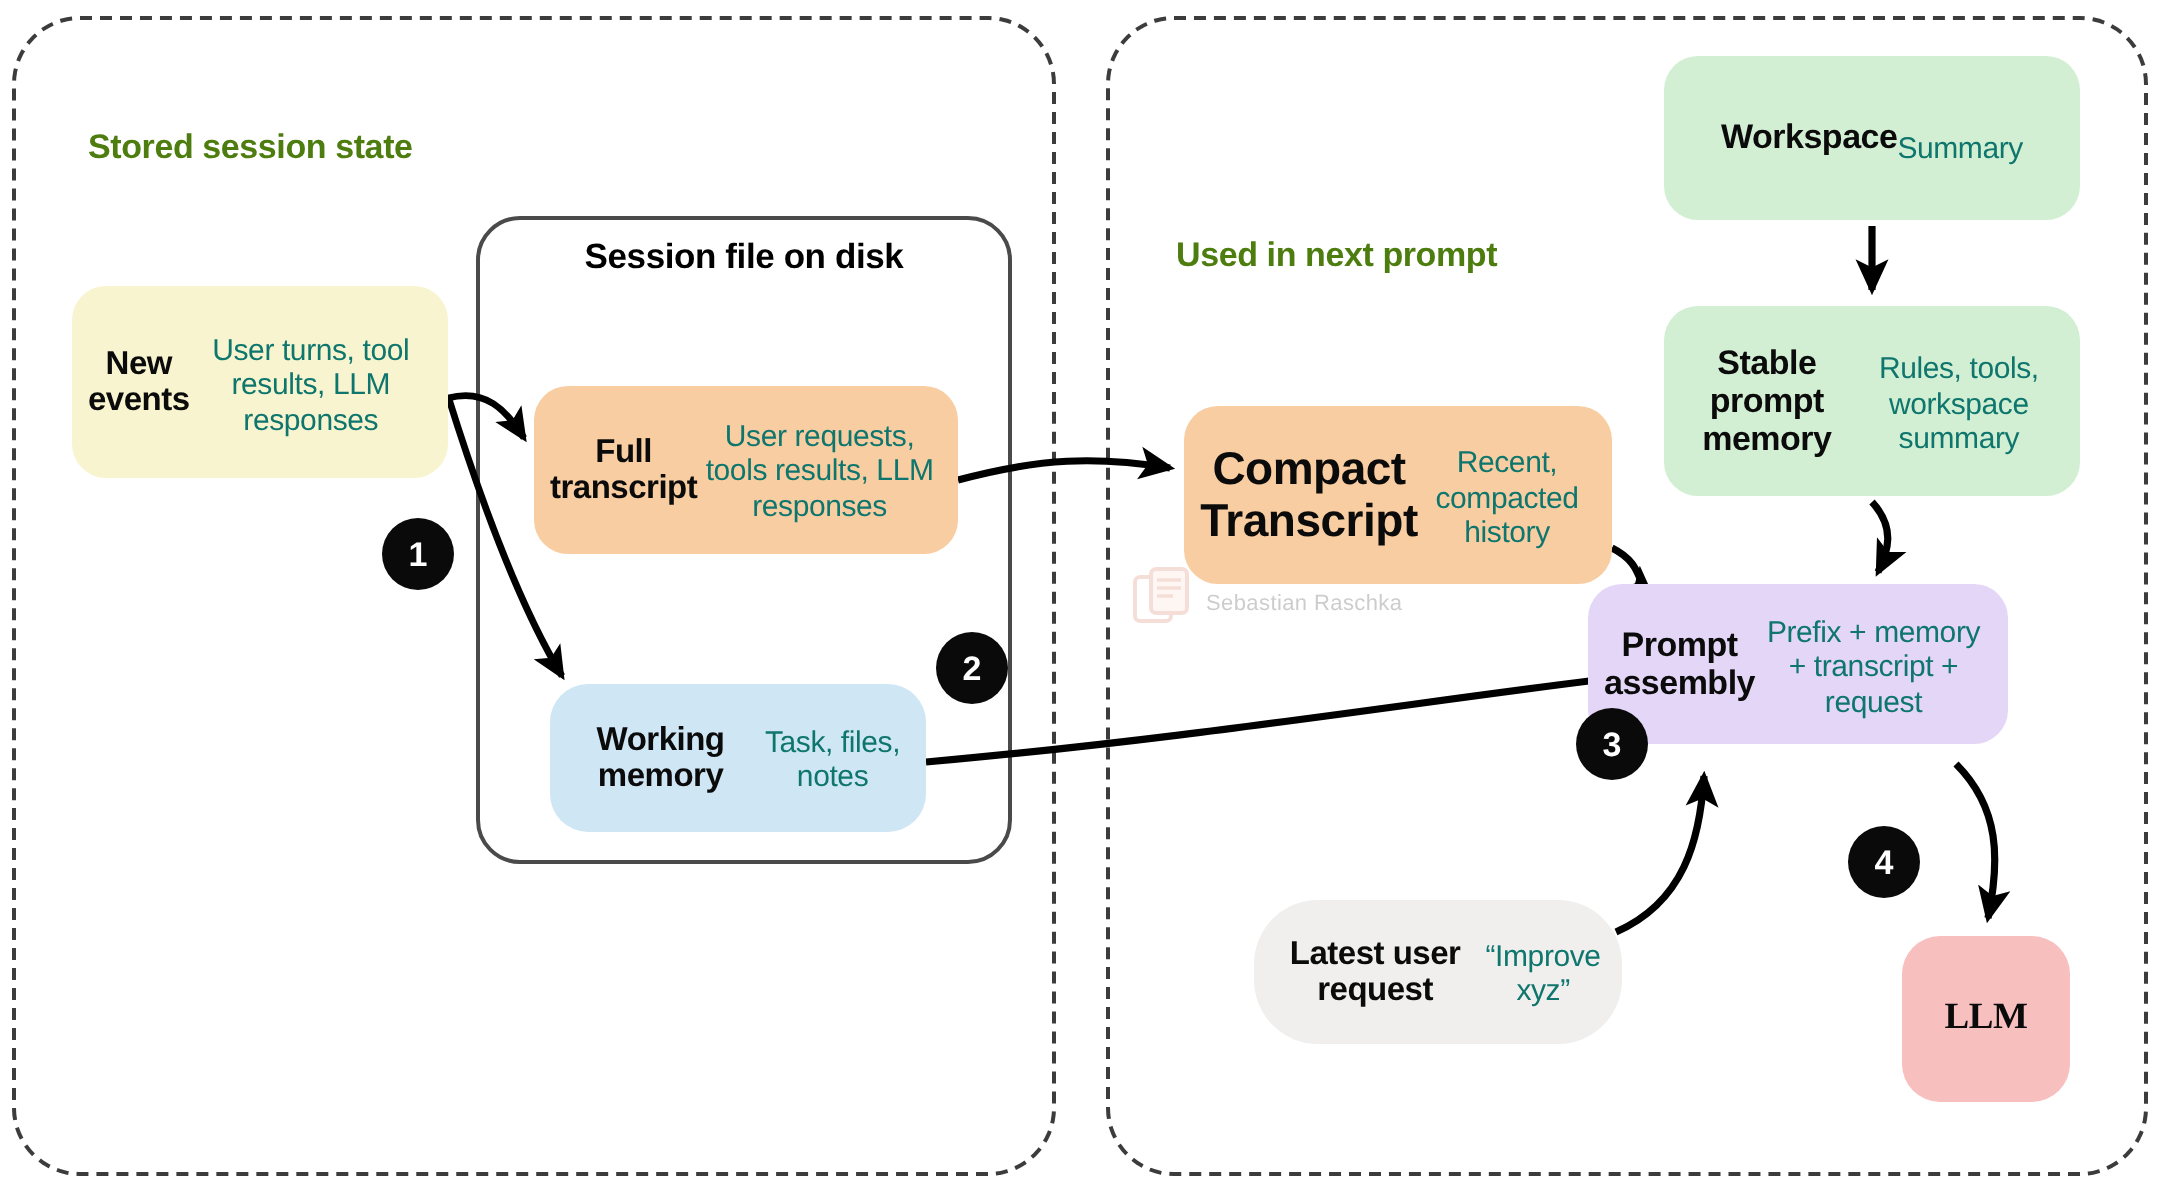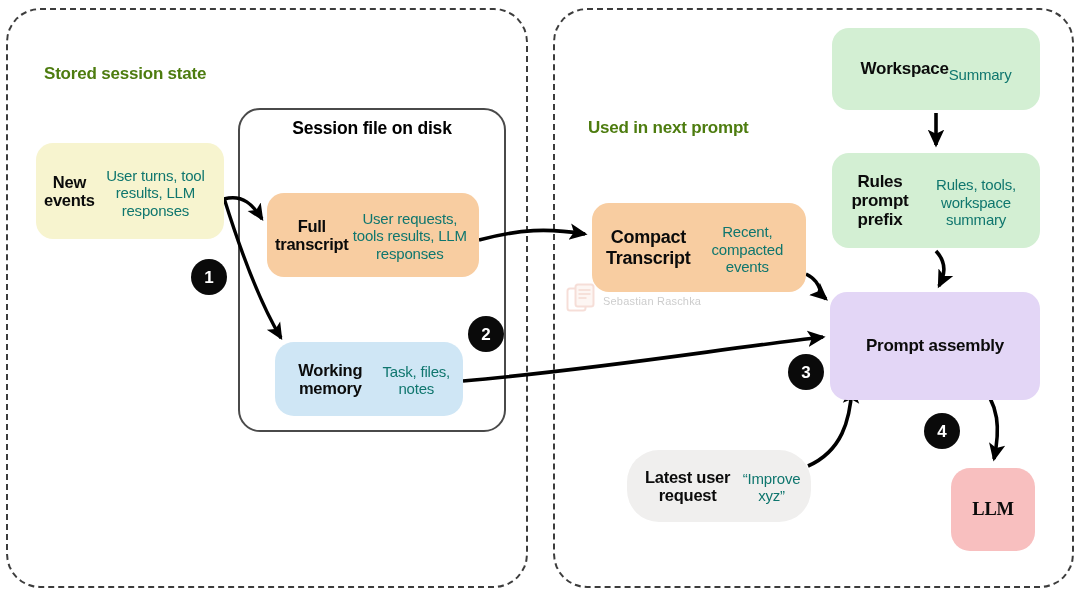--- a/index.html
+++ b/index.html
@@ -90,29 +90,29 @@
     letter-spacing: -0.2px;
   }
   .node.tight .s { margin-top: 2px; }
 
   #n-new-events      { left: 36px;  top: 143px; width: 188px; height: 96px;  background: #f7f4cf; }
   #n-full-transcript { left: 267px; top: 193px; width: 212px; height: 84px;  background: #f8cda1; }
   #n-working-memory  { left: 275px; top: 342px; width: 188px; height: 74px;  background: #cfe6f5; border-radius: 19px; align-items: center; }
   #n-compact         { left: 592px; top: 203px; width: 214px; height: 89px;  background: #f8cda1; }
   #n-workspace       { left: 832px; top: 28px;  width: 208px; height: 82px;  background: #d3efd3; }
   #n-stable-prefix   { left: 832px; top: 153px; width: 208px; height: 95px;  background: #d3efd3; }
-  #n-prompt-assembly { left: 830px; top: 292px; width: 210px; height: 108px;  background: #e3d6f6; }
+  #n-prompt-assembly { left: 794px; top: 292px; width: 210px; height: 80px;  background: #e3d6f6; }
   #n-latest-request  { left: 627px; top: 450px; width: 184px; height: 72px;  background: #f0efee; border-radius: 32px; }
   #n-llm             { left: 951px; top: 468px; width: 84px;  height: 83px;  background: #f8bfbf; border-radius: 19px; }
   #n-llm .t { font-size: 18.5px; font-family: Liberation Serif, serif; }
 
   #n-workspace .t      { font-size: 17px; }
   #n-workspace .s      { margin-top: 11px; }
   #n-stable-prefix .t  { font-size: 17px; }
-  #n-compact .t        { font-size: 18px; }
+  #n-compact .t        { font-size: 23px; }
   #n-prompt-assembly .t{ font-size: 17px; }
 
   
   .badge {
     position: absolute;
     width: 36px;
     height: 36px;
     border-radius: 50%;
     background: #0a0a0a;
     color: #ffffff;
@@ -204,35 +204,36 @@
     <div class="s">User turns, tool results, LLM responses</div>
   </div>
 
   <div id="n-working-memory" class="node tight">
     <div class="t">Working memory</div>
     <div class="s">Task, files, notes</div>
   </div>
 
   <div id="n-compact" class="node">
     <div class="t">Compact Transcript</div>
-    <div class="s">Recent, compacted events</div>
+    <div class="s">Recent, compacted history</div>
   </div>
 
   <div id="n-workspace" class="node">
     <div class="t">Workspace</div>
     <div class="s">Summary</div>
   </div>
 
   <div id="n-stable-prefix" class="node">
-    <div class="t">Rules prompt prefix</div>
+    <div class="t">Stable prompt memory</div>
     <div class="s">Rules, tools, workspace summary</div>
   </div>
 
   <div id="n-prompt-assembly" class="node">
     <div class="t">Prompt assembly</div>
+    <div class="s">Prefix + memory + transcript + request</div>
   </div>
 
   <div id="n-latest-request" class="node tight">
     <div class="t">Latest user request</div>
     <div class="s">“Improve xyz”</div>
   </div>
 
   <div id="n-llm" class="node">
     <div class="t">LLM</div>
   </div>

